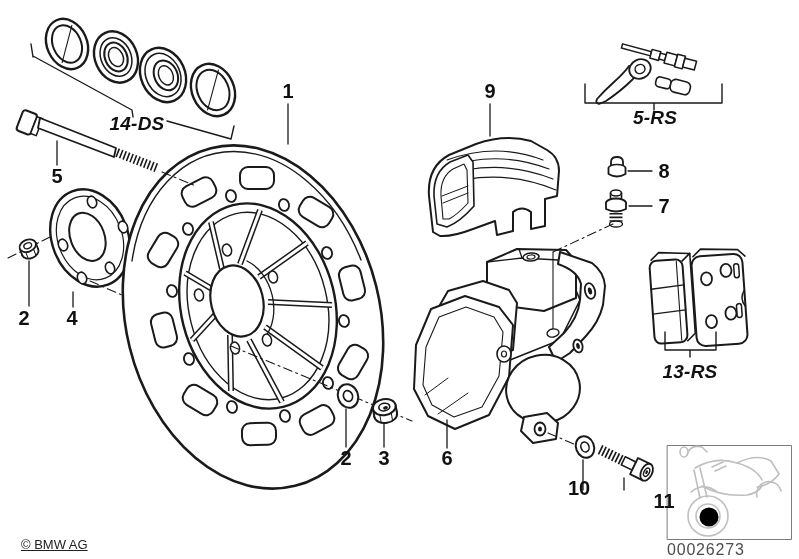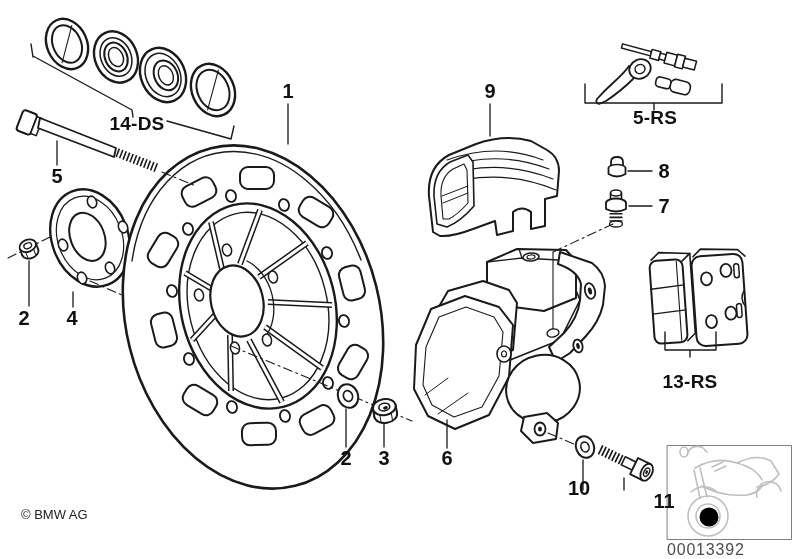--- a/index.html
+++ b/index.html
@@ -1,24 +1,24 @@
 <!DOCTYPE html>
 <html><head>
 <meta charset="utf-8">
 <style>
   html,body{margin:0;padding:0;background:#fff;}
   .stage{position:relative;width:799px;height:559px;background:#fff;overflow:hidden;
          font-family:"Liberation Sans",sans-serif;}
   .art{position:absolute;left:0;top:0;}
   .callout{position:absolute;transform:translate(-50%,-50%);color:#111;
            font-weight:bold;font-size:20px;white-space:nowrap;}
-  .kit{font-size:19px;letter-spacing:0.2px;}
+  .kit{font-size:19px;letter-spacing:0.2px;font-style:italic;}
   .plate-number{position:absolute;left:667px;top:541px;color:#4d4d4d;
                 font-size:16px;letter-spacing:0.8px;}
-  .copyright{position:absolute;left:21px;top:507px;color:#222;font-size:13px;}
+  .copyright{position:absolute;left:21px;top:537px;color:#222;font-size:13px;text-decoration:underline;}
 </style>
 </head>
 <body>
 
 <div class="stage">
 
 <svg class="art" width="799" height="559" viewBox="0 0 799 559">
 <g stroke="#1a1a1a" fill="none" stroke-linecap="round" stroke-linejoin="round">
 
   <g>
@@ -308,20 +308,20 @@
 <div class="callout kit" style="left:137px;top:124px">14-DS</div>
 <div class="callout" style="left:24px;top:318px">2</div>
 <div class="callout" style="left:72px;top:318px">4</div>
 <div class="callout" style="left:490px;top:91px">9</div>
 <div class="callout kit" style="left:655px;top:118px">5-RS</div>
 <div class="callout" style="left:664px;top:171px">8</div>
 <div class="callout" style="left:664px;top:206px">7</div>
 <div class="callout" style="left:346px;top:458px">2</div>
 <div class="callout" style="left:384px;top:458px">3</div>
 <div class="callout" style="left:447px;top:458px">6</div>
-<div class="callout kit" style="left:690px;top:382px">13-RS</div>
+<div class="callout kit" style="left:690px;top:372px">13-RS</div>
 <div class="callout" style="left:579px;top:488px">10</div>
 <div class="callout" style="left:664px;top:501px">11</div>
 
-<div class="plate-number">00013392</div>
+<div class="plate-number">00026273</div>
 <div class="copyright">© BMW AG</div>
 
 </div>
 
 </body></html>

